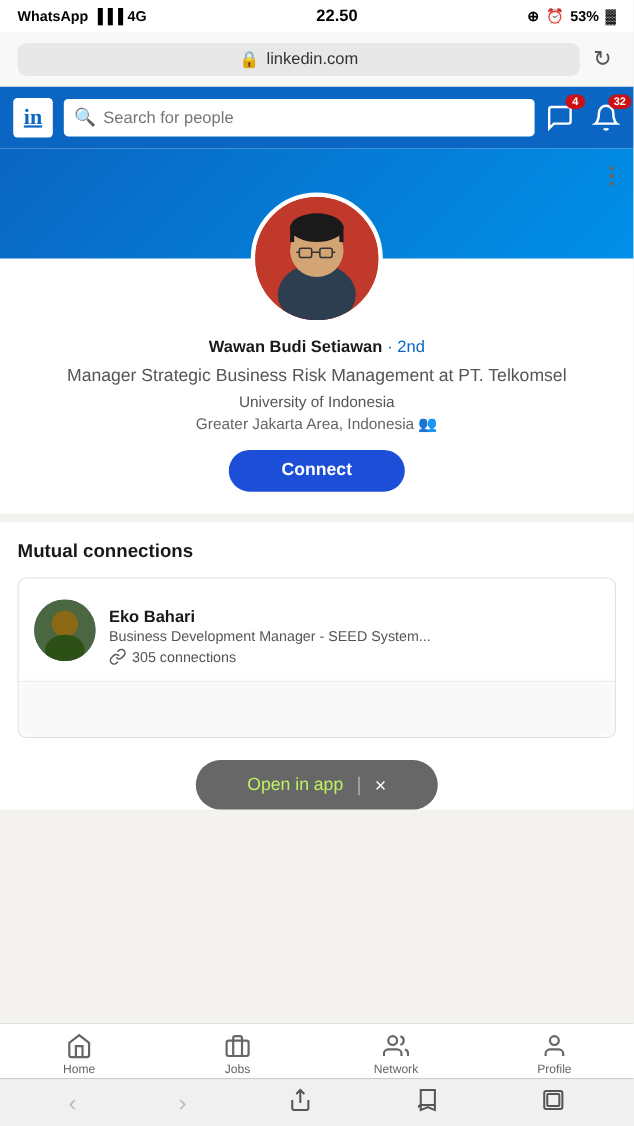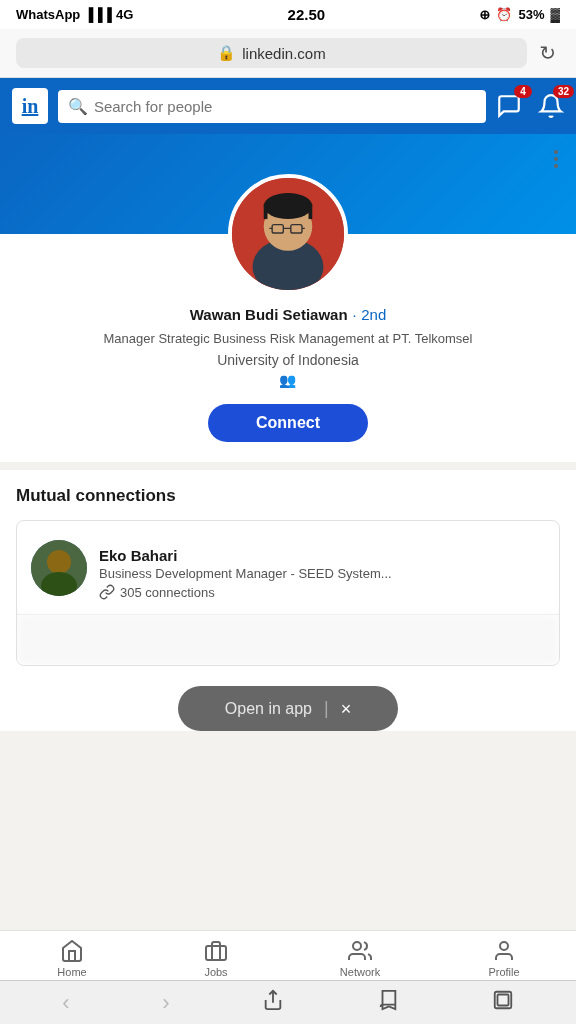--- a/index.html
+++ b/index.html
@@ -168,21 +168,21 @@
       font-weight: 700;
       color: #191919;
       display: inline;
     }
     .profile-connection {
       font-size: 15px;
       color: #0a66c2;
       font-weight: 400;
     }
     .profile-title {
-      font-size: 13px;
+      font-size: 16px;
       color: #555;
       margin-top: 6px;
       line-height: 1.4;
     }
     .profile-school {
       font-size: 14px;
       color: #555;
       margin-top: 4px;
     }
     .profile-location {
@@ -279,21 +279,21 @@
       border-radius: 24px;
       display: flex;
       align-items: center;
       justify-content: center;
       gap: 12px;
       padding: 12px 24px;
       margin: 16px auto;
       width: 220px;
     }
     .open-app-text {
-      color: #e5e5e5;
+      color: #bef264;
       font-size: 16px;
       font-weight: 500;
     }
     .open-app-close {
       color: #fff;
       font-size: 18px;
       font-weight: 300;
       cursor: pointer;
       line-height: 1;
     }
@@ -428,20 +428,21 @@
   </div>
 
   <div class="profile-info">
     <div>
       <span class="profile-name">Wawan Budi Setiawan</span>
       <span class="profile-connection"> <span>· 2nd</span></span>
     </div>
     <p class="profile-title">Manager Strategic Business Risk Management at PT. Telkomsel</p>
     <p class="profile-school">University of Indonesia</p>
     <div class="profile-location">
+      <span>Greater Jakarta Area, Indonesia</span>
       <span>👥</span>
     </div>
   </div>
 
   <button class="connect-btn">Connect</button>
 </div>
 
 <div class="section-divider"></div>
 
 <div class="mutual-section">

